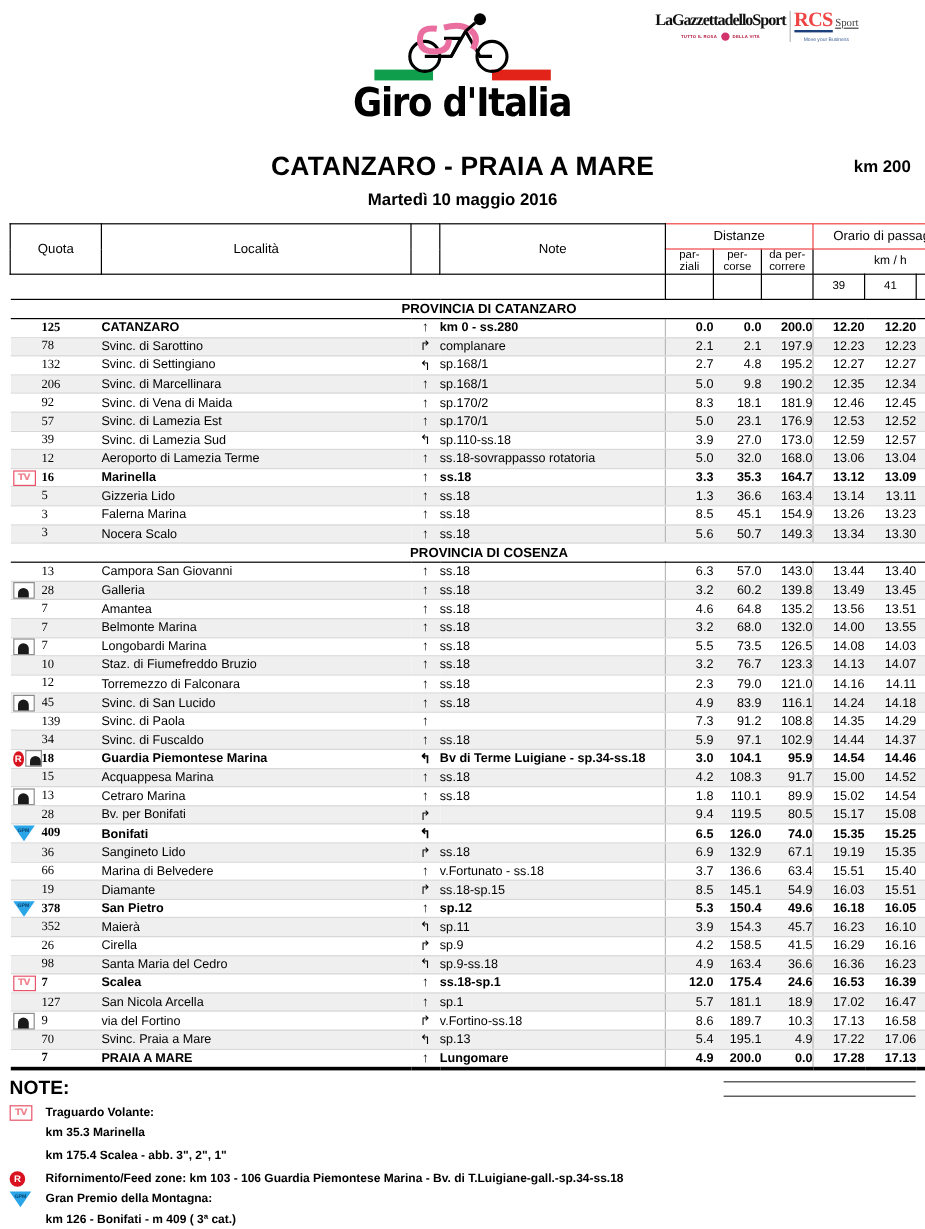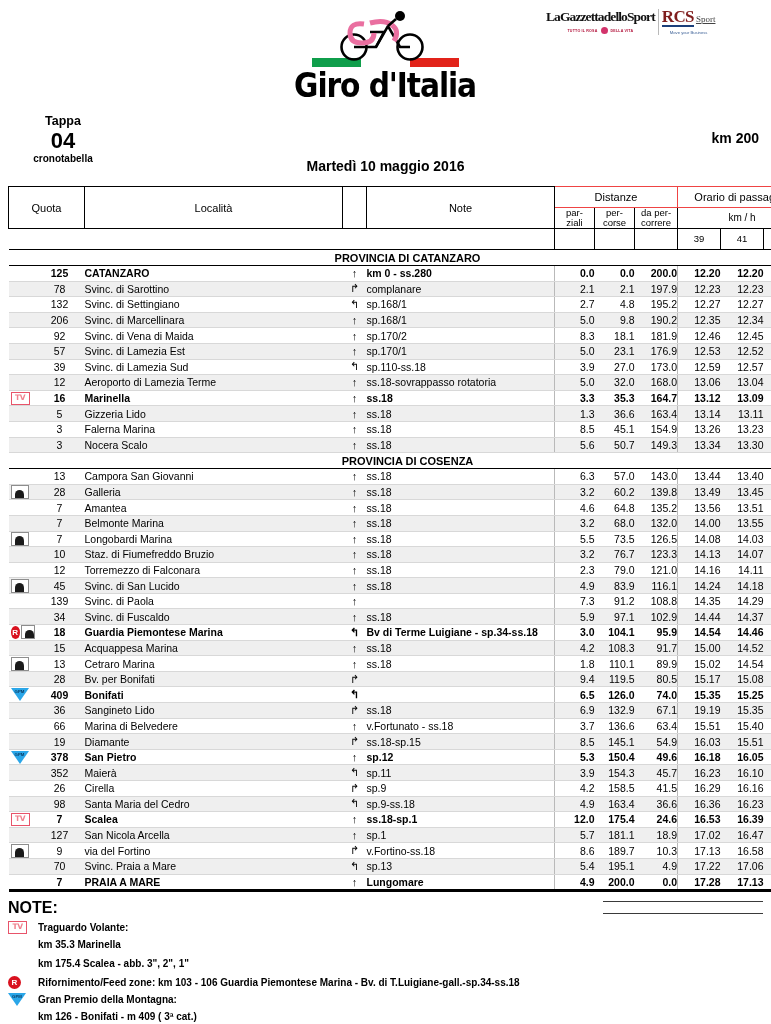--- a/index.html
+++ b/index.html
@@ -36,21 +36,21 @@
   }
   .gaz-dot {
     width: 7px; height: 7px; border-radius: 50%;
     background: #d2336b; display: inline-block;
   }
   .sep-vert { width: 1px; height: 26px; background: #b9b9b9; }
   .rcs { display: flex; flex-direction: column; align-items: center; }
   .rcs-row { display: flex; align-items: baseline; }
   .rcs-mark {
     font-family: "Liberation Serif", serif; font-weight: bold;
-    font-size: 17px; color: #7f1d1d; letter-spacing: -0.6px;
+    font-size: 17px; color: #ef4444; letter-spacing: -0.6px;
     border-bottom: 2px solid #1b3f7a; line-height: 1;
   }
   .rcs-sport {
     font-family: "Liberation Serif", serif; font-size: 9px;
     color: #444; margin-left: 2px; text-decoration: underline;
   }
   .rcs-tag { font-size: 4.2px; color: #3a5f96; margin-top: 3px; }
 
   .giro-logo {
     position: absolute; left: 0; right: 0; top: 6px;
@@ -114,21 +114,21 @@
   .hd-sub { border: 1px solid #000; text-align: center; font-size: 9.5px;
             line-height: 1.05; }
   .hd-kmh { font-size: 10px; }
 
   tbody td { border: none; height: 14.6px; }
   tr.row td { border-bottom: 1px solid #d8d8d8; }
   tr.row.alt td { background: #efefef; }
   tr.row.bold td { font-weight: bold; }
 
   td.c-icon { width: 26px; text-align: center; position: relative; }
-  td.c-quota { width: 50px; text-align: center; padding-right: 8px; }
+  td.c-quota { width: 50px; text-align: left; padding-right: 8px; font-family: Liberation Serif, serif; }
   td.c-loc { width: 258px; text-align: left; padding-left: 9px; margin-left: 17px; }
   td.c-arrow { width: 24px; text-align: center; font-size: 11px; }
   td.c-note { width: 188px; text-align: left; padding-left: 6px; }
   td.c-num { width: 40px; text-align: right; padding-right: 7px; }
   td.c-time { width: 43px; text-align: right; padding-right: 7px; }
 
   tr.province td {
     text-align: center; font-weight: bold; font-size: 11px;
     height: 15px; border-bottom: 1px solid #000;
     border-top: 1px solid #000;
@@ -230,26 +230,22 @@
       </svg>
     </div>
     <div class="flagbar">
       <i class="flag-g"></i>
       <i class="flag-w"></i>
       <i class="flag-r"></i>
     </div>
     <div class="giro-word">Giro d'Italia</div>
   </div>
 
-  <div class="tappa-box">
-    <div class="tappa-label">Tappa</div>
-    <div class="tappa-num">04</div>
-    <div class="tappa-sub">cronotabella</div>
-  </div>
-
+
+  <div class="title-main">CATANZARO - PRAIA A MARE</div>
   <div class="title-date">Martedì 10 maggio 2016</div>
   <div class="km-total">km 200</div>
 </div>
 
 <div class="tbl-wrap">
   <table class="sheet">
     <colgroup>
       <col style="width:26px">
         <col style="width:50px">
         <col style="width:258px">

